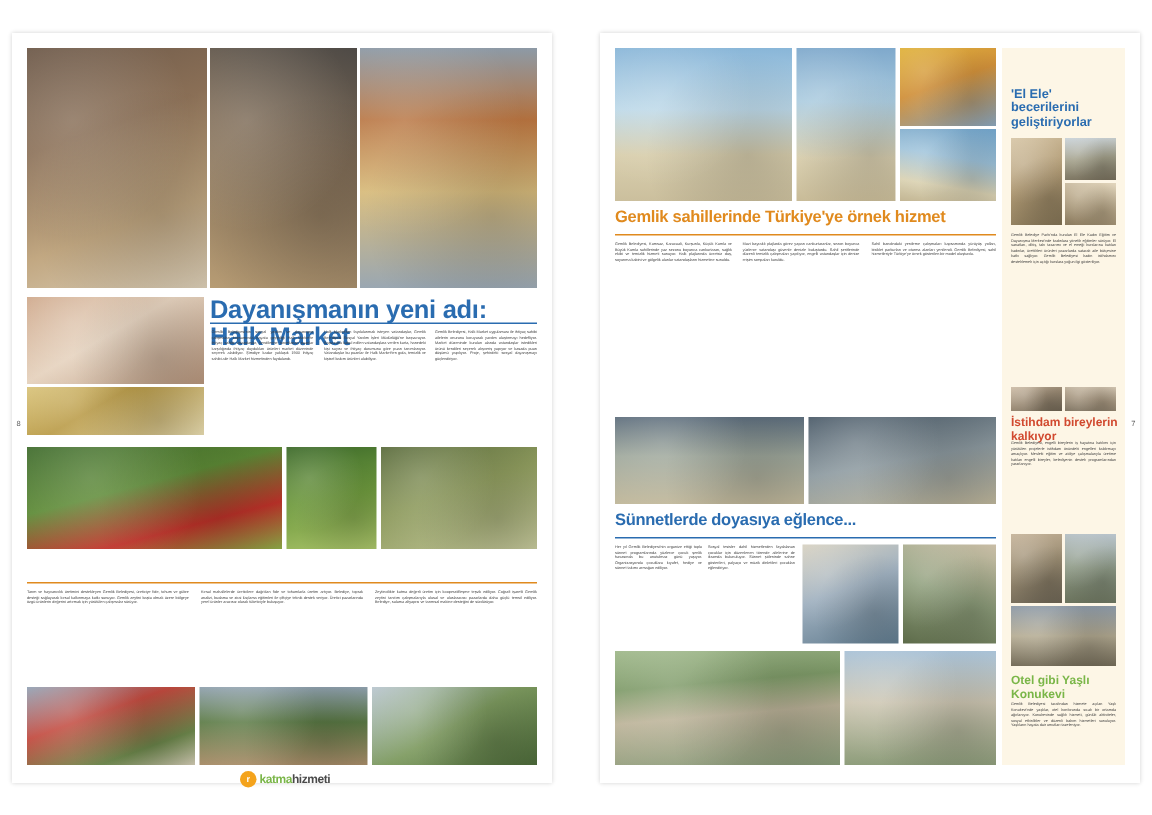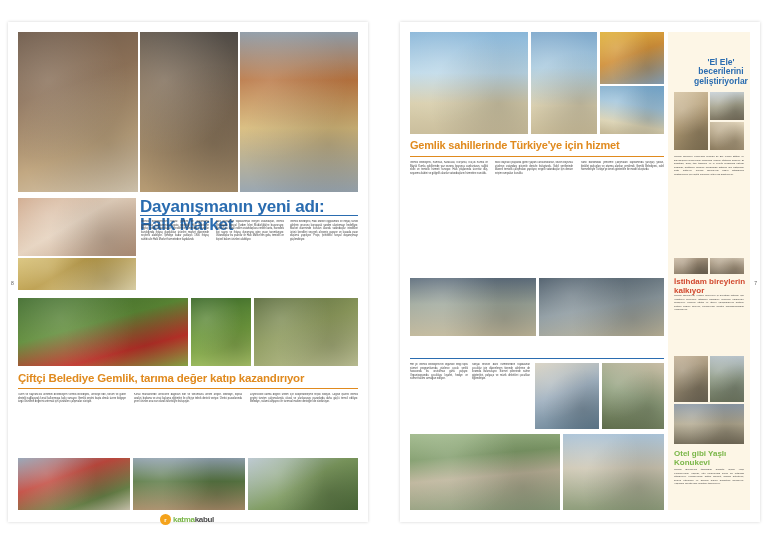--- a/index.html
+++ b/index.html
@@ -139,73 +139,73 @@
       <div class="photo g-oil" style="left:10px; top:236px; width:118px; height:32px;"></div>
 
       <div class="body-text" style="left:133px; top:198px; width:68px; height:70px;">Gemlik Belediyesi'nin sosyal yardım ve dayanışma çalışmaları kapsamında hayata geçirdiği Halk Market'te ihtiyaç sahibi vatandaşlar, kendilerine tanımlanan puanlar karşılığında ihtiyaç duydukları ürünleri market düzeninde seçerek alabiliyor. Şimdiye kadar yaklaşık 1900 ihtiyaç sahibi aile Halk Market hizmetinden faydalandı.</div>
       <div class="body-text" style="left:208px; top:198px; width:68px; height:70px;">Halk Market'ten faydalanmak isteyen vatandaşlar, Gemlik Belediyesi Sosyal Yardım İşleri Müdürlüğü'ne başvuruyor. Başvurusu kabul edilen vatandaşlara verilen karta, hanedeki kişi sayısı ve ihtiyaç durumuna göre puan tanımlanıyor. Vatandaşlar bu puanlar ile Halk Market'ten gıda, temizlik ve kişisel bakım ürünleri alabiliyor.</div>
       <div class="body-text" style="left:282px; top:198px; width:68px; height:70px;">Gemlik Belediyesi, Halk Market uygulaması ile ihtiyaç sahibi ailelerin onurunu koruyarak yardım ulaştırmayı hedefliyor. Market düzeninde kurulan alanda vatandaşlar istedikleri ürünü kendileri seçerek alışveriş yapıyor ve kasada puan düşümü yapılıyor. Proje, şehirdeki sosyal dayanışmayı güçlendiriyor.</div>
 
       <div class="photo g-tomato" style="left:10px; top:276px; width:170px; height:68px;"></div>
       <div class="photo g-green" style="left:183px; top:276px; width:60px; height:68px;"></div>
       <div class="photo g-olive" style="left:246px; top:276px; width:104px; height:68px;"></div>
 
-      <div class="headline" style="left:10px; top:350px; width:340px; font-size:11.5px; color:#e08a1e;">Çiftçi Belediye Gemlik, tarıma değer katıp kazandırıyor</div>
       <div class="rule" style="left:10px; top:366px; width:340px; background:#e08a1e;"></div>
 
       <div class="body-text" style="left:10px; top:371px; width:108px; height:60px;">Tarım ve hayvancılık üretimini destekleyen Gemlik Belediyesi, üreticiye fide, tohum ve gübre desteği sağlayarak kırsal kalkınmaya katkı sunuyor. Gemlik zeytini başta olmak üzere bölgeye özgü ürünlerin değerini artırmak için yürütülen çalışmalar sürüyor.</div>
       <div class="body-text" style="left:126px; top:371px; width:108px; height:60px;">Kırsal mahallelerde üreticilere dağıtılan fide ve tohumlarla üretim artıyor. Belediye, toprak analizi, budama ve zirai ilaçlama eğitimleri ile çiftçiye teknik destek veriyor. Üretici pazarlarında yerel ürünler aracısız olarak tüketiciyle buluşuyor.</div>
       <div class="body-text" style="left:242px; top:371px; width:108px; height:60px;">Zeytincilikte katma değerli üretim için kooperatifleşme teşvik ediliyor. Coğrafi işaretli Gemlik zeytini tanıtım çalışmalarıyla ulusal ve uluslararası pazarlarda daha güçlü temsil ediliyor. Belediye, sulama altyapısı ve tarımsal makine desteğini de sürdürüyor.</div>
 
       <div class="photo g-farmer" style="left:10px; top:436px; width:112px; height:52px;"></div>
       <div class="photo g-farmer2" style="left:125px; top:436px; width:112px; height:52px;"></div>
       <div class="photo g-farmer3" style="left:240px; top:436px; width:110px; height:52px;"></div>
 
       <div class="logo" style="left:152px; top:492px;">
         <span class="logo-badge">r</span>
-        <span class="logo-text"><span>katma</span><b>kabul</b></span>
+        <span class="logo-text"><span>katma</span><b>hizmeti</b></span>
       </div>
 
     </div>
   </div>
 
   <div class="page page-right">
     <div class="page-inner">
 
       <span class="folio folio-right">7</span>
 
       <div class="side-col" style="left:268px; top:10px; width:82px; height:478px;"></div>
 
       <div class="photo g-beach" style="left:10px; top:10px; width:118px; height:102px;"></div>
       <div class="photo g-beach2" style="left:131px; top:10px; width:66px; height:102px;"></div>
       <div class="photo g-lifeg" style="left:200px; top:10px; width:64px; height:52px;"></div>
       <div class="photo g-beach3" style="left:200px; top:64px; width:64px; height:48px;"></div>
 
-      <div class="headline" style="left:10px; top:118px; width:254px; font-size:11px; color:#e08a1e;">Gemlik sahillerinde Türkiye'ye için hizmet</div>
+      <div class="headline" style="left:10px; top:118px; width:254px; font-size:11px; color:#e08a1e;">Gemlik sahillerinde Türkiye'ye örnek hizmet</div>
       <div class="rule" style="left:10px; top:134px; width:254px; background:#e08a1e;"></div>
 
       <div class="body-text" style="left:10px; top:139px; width:78px; height:108px;">Gemlik Belediyesi, Kumsaz, Karacaali, Kurşunlu, Küçük Kumla ve Büyük Kumla sahillerinde yaz sezonu boyunca cankurtaran, sağlık ekibi ve temizlik hizmeti sunuyor. Halk plajlarında ücretsiz duş, soyunma kabini ve gölgelik alanlar vatandaşların hizmetine sunuldu.</div>
       <div class="body-text" style="left:95px; top:139px; width:78px; height:108px;">Mavi bayraklı plajlarda görev yapan cankurtaranlar, sezon boyunca yüzlerce vatandaşı güvenle denizle buluşturdu. Sahil şeritlerinde düzenli temizlik çalışmaları yapılıyor, engelli vatandaşlar için denize erişim rampaları kuruldu.</div>
       <div class="body-text" style="left:181px; top:139px; width:83px; height:108px;">Sahil bandındaki yenileme çalışmaları kapsamında yürüyüş yolları, bisiklet parkurları ve oturma alanları yenilendi. Gemlik Belediyesi, sahil hizmetleriyle Türkiye'ye örnek gösterilen bir model oluşturdu.</div>
 
       <div class="photo g-crowd" style="left:10px; top:256px; width:126px; height:58px;"></div>
       <div class="photo g-crowd2" style="left:139px; top:256px; width:125px; height:58px;"></div>
 
+      <div class="headline" style="left:10px; top:320px; width:254px; font-size:11px; color:#2a6cb0;">Sünnetlerde doyasıya eğlence...</div>
       <div class="rule" style="left:10px; top:336px; width:254px;"></div>
 
       <div class="body-text" style="left:10px; top:341px; width:58px; height:66px;">Her yıl Gemlik Belediyesi'nin organize ettiği toplu sünnet programlarında yüzlerce çocuk şenlik havasında bu unutulmaz günü yaşıyor. Organizasyonda çocuklara kıyafet, hediye ve sünnet takımı armağan ediliyor.</div>
       <div class="body-text" style="left:72px; top:341px; width:58px; height:66px;">Sosyal tesisler dahil hizmetlerden faydalanan çocuklar için düzenlenen törende ailelerine de ikramda bulunuluyor. Sünnet şöleninde sahne gösterileri, palyaço ve müzik dinletileri çocukları eğlendiriyor.</div>
 
       <div class="photo g-kids" style="left:135px; top:341px; width:64px; height:66px;"></div>
       <div class="photo g-kids2" style="left:202px; top:341px; width:62px; height:66px;"></div>
 
       <div class="photo g-aerial" style="left:10px; top:412px; width:150px; height:76px;"></div>
       <div class="photo g-houses" style="left:163px; top:412px; width:101px; height:76px;"></div>
 
-      <div class="side-head" style="left:286px; top:36px; width:70px; font-size:8.5px; color:#2a6cb0;text-align:center;">'El Ele' becerilerini geliştiriyorlar</div>
+      <div class="side-head" style="left:274px; top:36px; width:70px; font-size:8.5px; color:#2a6cb0;">'El Ele' becerilerini geliştiriyorlar</div>
       <div class="photo g-craft" style="left:274px; top:70px; width:34px; height:58px;"></div>
       <div class="photo g-craft2" style="left:310px; top:70px; width:34px; height:28px;"></div>
       <div class="photo g-craft3" style="left:310px; top:100px; width:34px; height:28px;"></div>
       <div class="body-text" style="left:274px; top:133px; width:70px; height:112px; font-size:2.5px;">Gemlik Belediye Parkı'nda kurulan El Ele Kadın Eğitim ve Dayanışma Merkezi'nde kadınlara yönelik eğitimler sürüyor. El sanatları, dikiş, takı tasarımı ve el emeği kurslarına katılan kadınlar, ürettikleri ürünleri pazarlarda satarak aile bütçesine katkı sağlıyor. Gemlik Belediyesi kadın istihdamını desteklemek için açtığı kurslara yoğun ilgi gösteriliyor.</div>
 
       <div class="side-head" style="left:274px; top:256px; width:72px; font-size:8px; color:#d1492f;">İstihdam bireylerin kalkıyor</div>
       <div class="body-text" style="left:274px; top:272px; width:70px; height:58px; font-size:2.5px;">Gemlik Belediyesi, engelli bireylerin iş hayatına katılımı için yürütülen projelerle istihdam önündeki engelleri kaldırmayı amaçlıyor. Mesleki eğitim ve atölye çalışmalarıyla üretime katılan engelli bireyler, belediyenin destek programlarından yararlanıyor.</div>
       <div class="photo g-work" style="left:274px; top:334px; width:34px; height:46px;"></div>
       <div class="photo g-work2" style="left:310px; top:334px; width:34px; height:46px;"></div>
       <div class="photo g-hall" style="left:274px; top:382px; width:70px; height:40px;"></div>

